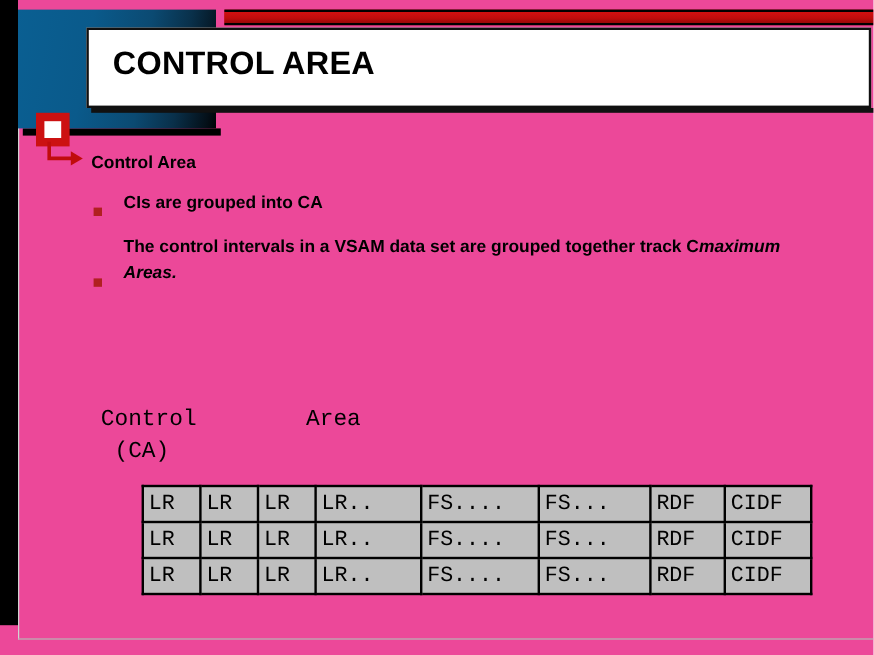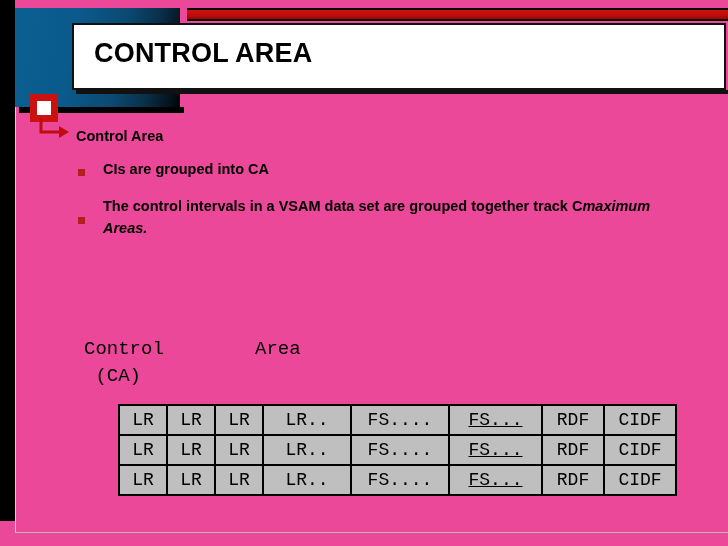--- a/index.html
+++ b/index.html
@@ -149,21 +149,21 @@
     white-space: nowrap;
   }
   .bullets {
     position: absolute;
     left: 78px;
     top: 158px;
     width: 600px;
   }
   .bullet-row {
     display: flex;
-    align-items: center;
+    align-items: flex-end;
     margin-bottom: 15px;
   }
   .bullet-sq {
     flex: 0 0 auto;
     width: 7px;
     height: 7px;
     background: #b02020;
     margin-top: 7px;
     margin-right: 18px;
   }
@@ -200,27 +200,27 @@
   }
   .ci-table td {
     background: #bfbfbf;
     border: 2px solid #000000;
     font-family: "Liberation Mono", monospace;
     font-size: 18px;
     color: #000000;
     height: 28px;
     padding: 0 4px;
     white-space: pre;
-    text-align: center;
+    text-align: left;
     vertical-align: middle;
   }
   .c-lr   { width: 38px; text-align: center; }
   .c-lrd  { width: 78px; }
   .c-fs4  { width: 88px; }
-  .c-fs3  { width: 83px; text-decoration: underline; }
+  .c-fs3  { width: 83px; }
   .c-rdf  { width: 52px; margin-top: 41px; }
   .c-cidf { width: 62px; }
 </style>
 </head>
 <body>
 
 <div id="slide">
 
   <div class="left-black-bar"></div>
   <div class="slide-left-rule"></div>

